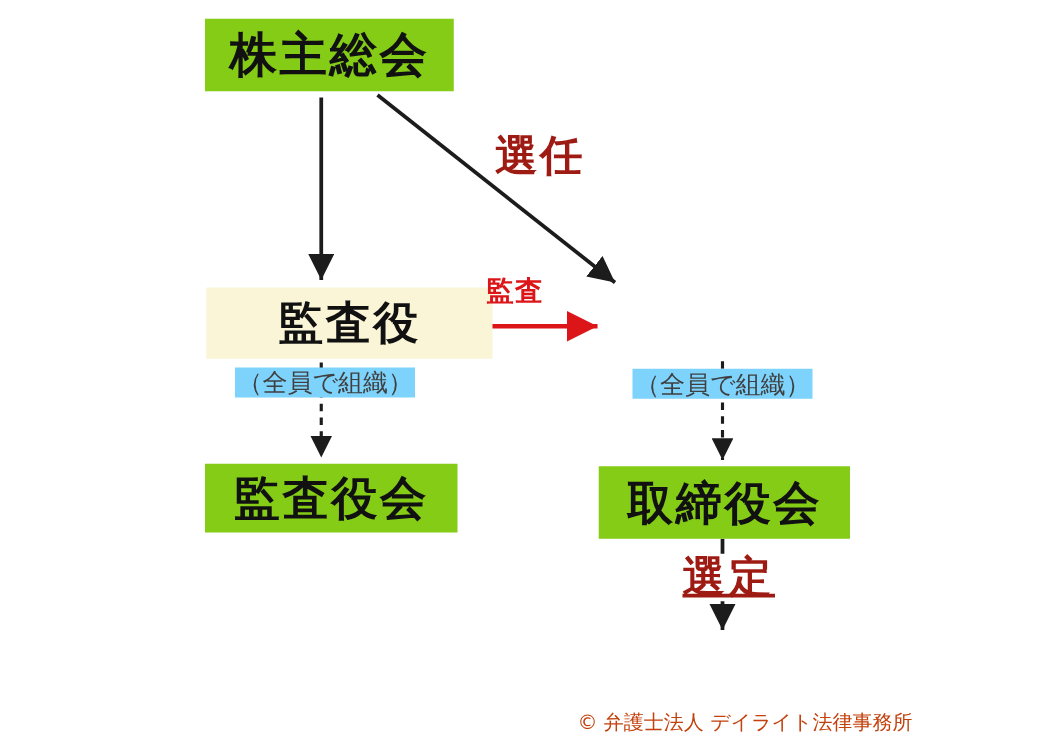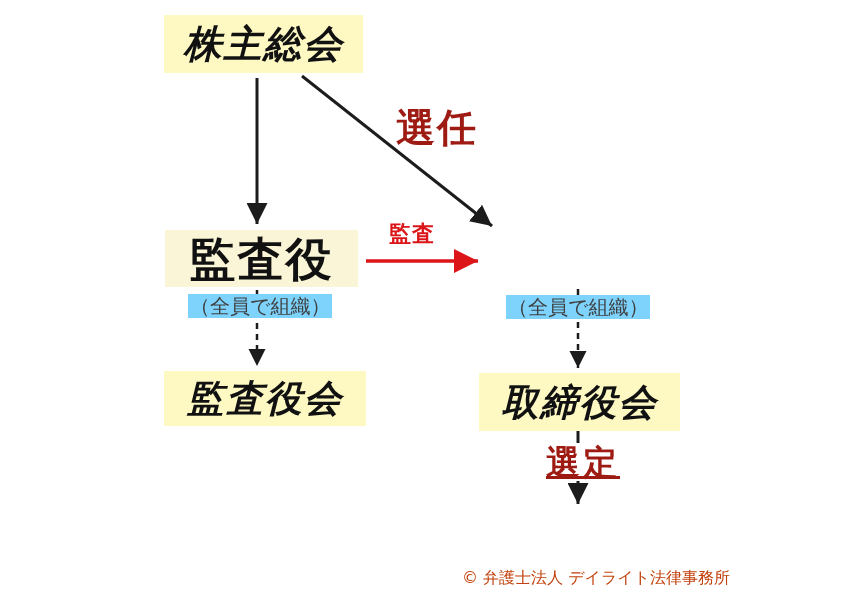--- a/index.html
+++ b/index.html
@@ -25,25 +25,25 @@
     position: absolute;
     display: flex;
     align-items: center;
     justify-content: center;
     font-weight: bold;
     color: #111111;
     letter-spacing: 2px;
     line-height: 1;
     white-space: nowrap;
   }
-  .node.olive { background: #fef9c3; font-style: italic; }
+  .node.olive { background: #84cc16; }
   .node.cream { background: #faf5d7; }
 
   .node-shareholders { left: 164px; top: 15px;  width: 199px; height: 58px; font-size: 38px; }
-  .node-auditor      { left: 165px; top: 230px; width: 193px; height: 57px; font-size: 46px; }
+  .node-auditor      { left: 165px; top: 230px; width: 229px; height: 57px; font-size: 36px; }
   .node-director     { left: 481px; top: 229px; width: 199px; height: 57px; font-size: 40px; }
   .node-auditor-board  { left: 164px; top: 371px; width: 202px; height: 55px; font-size: 37px; }
   .node-director-board { left: 479px; top: 373px; width: 201px; height: 58px; font-size: 37px; }
   .node-representative { left: 479px; top: 509px; width: 194px; height: 52px; font-size: 33px; }
 
   .note {
     position: absolute;
     font-size: 20px;
     color: #3f3f3f;
     background: #7dd3fc;
@@ -55,21 +55,21 @@
   .note-director { left: 506px; top: 295px; }
 
   .edge-label {
     position: absolute;
     font-weight: bold;
     white-space: nowrap;
     line-height: 1;
   }
   .label-appointment {
     left: 396px; top: 108px;
-    font-size: 39px;
+    font-size: 34px;
     color: #9e1b13;
     letter-spacing: 2px;
     text-align: center;
   }
   .label-audit {
     left: 389px; top: 223px;
     font-size: 22px;
     color: #dc1518;
     letter-spacing: 1px;
   }

